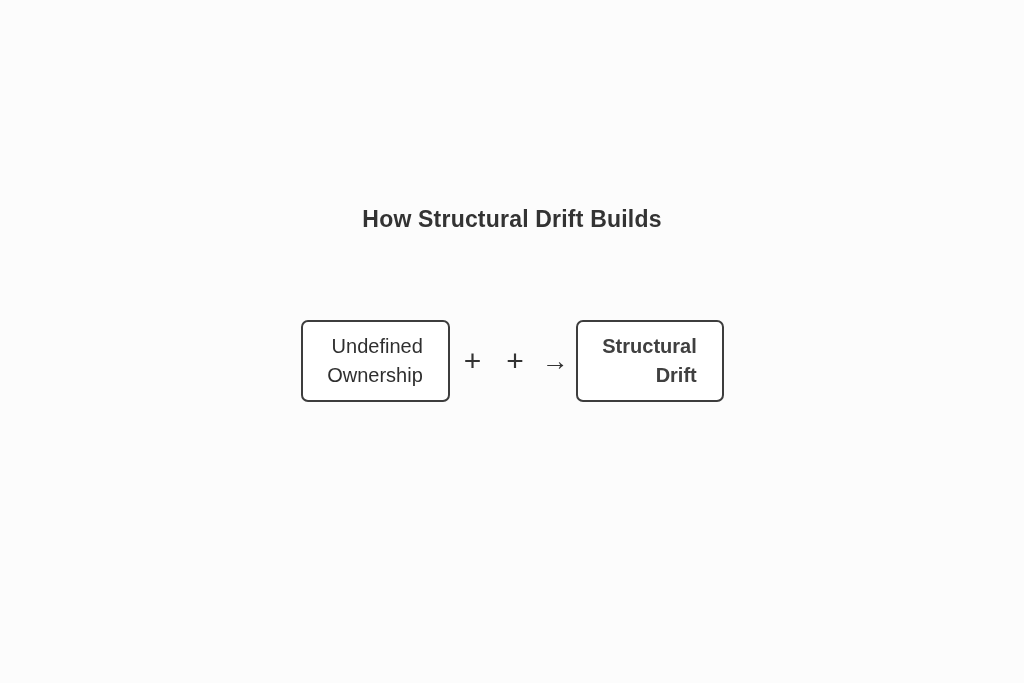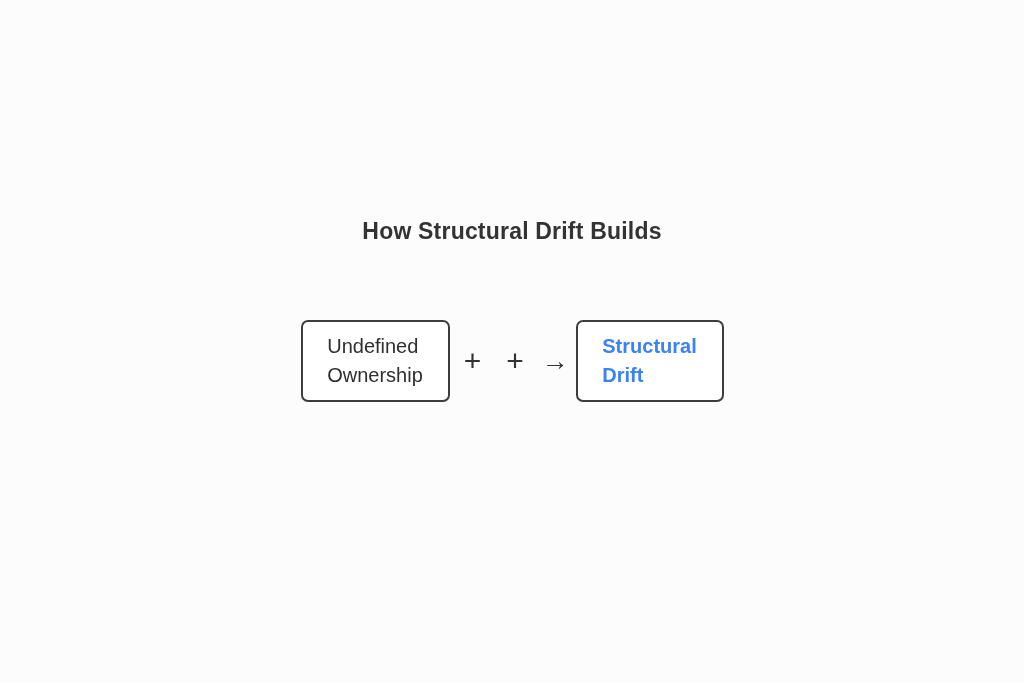--- a/index.html
+++ b/index.html
@@ -15,21 +15,21 @@
     overflow: hidden;
     position: relative;
   }
   .canvas {
     width: 1024px;
     height: 683px;
     position: relative;
   }
   .diagram-title {
     position: absolute;
-    top: 218px;
+    top: 206px;
     left: 0;
     width: 100%;
     text-align: center;
     font-size: 23px;
     font-weight: 700;
     letter-spacing: 0.2px;
     color: #333333;
   }
   .flow-row {
     position: absolute;
@@ -41,32 +41,32 @@
     align-items: center;
   }
   .flow-box {
     background: #ffffff;
     border: 2px solid #3d3d3d;
     border-radius: 7px;
     min-height: 82px;
     display: flex;
     align-items: center;
     justify-content: center;
-    text-align: left;
+    text-align: right;
     font-size: 20px;
     line-height: 1.45;
     white-space: pre-line;
     box-sizing: border-box;
     padding: 8px 20px;
   }
   .flow-box.w1 { width: 149px; }
   .flow-box.w2 { width: 152px; }
   .flow-box.w3 { width: 162px; }
   .flow-box.w4 { width: 148px; }
-  .flow-box.bold { font-weight: 700; color: #3b82f6; }
+  .flow-box.bold { font-weight: 700; color: #404040; }
   .connector {
     display: flex;
     align-items: center;
     justify-content: center;
     color: #333333;
     font-size: 30px;
     font-weight: 400;
     line-height: 1;
   }
   .connector.plus { width: 46px; }

